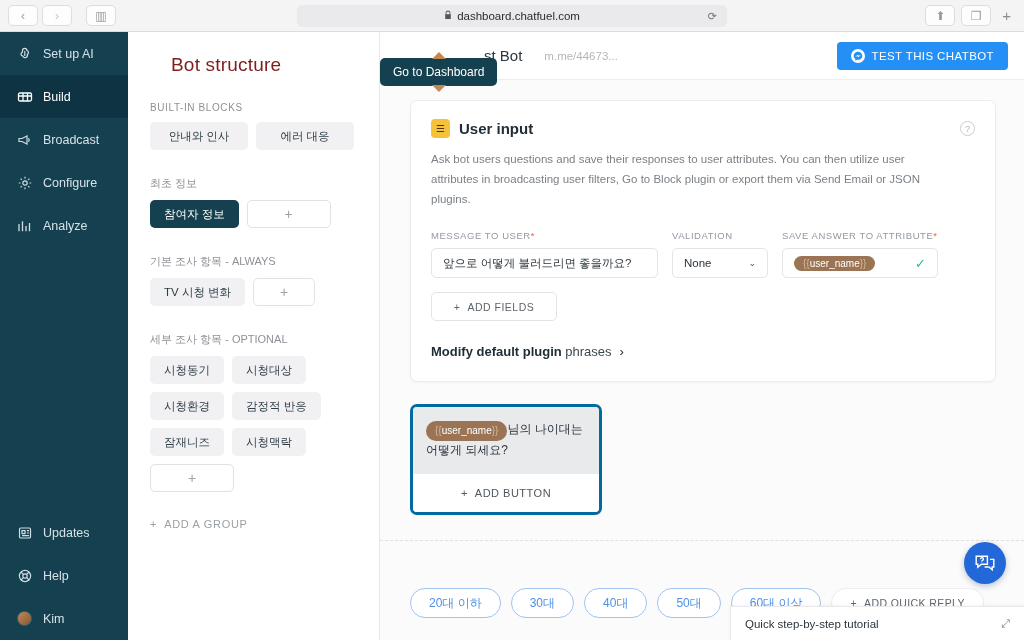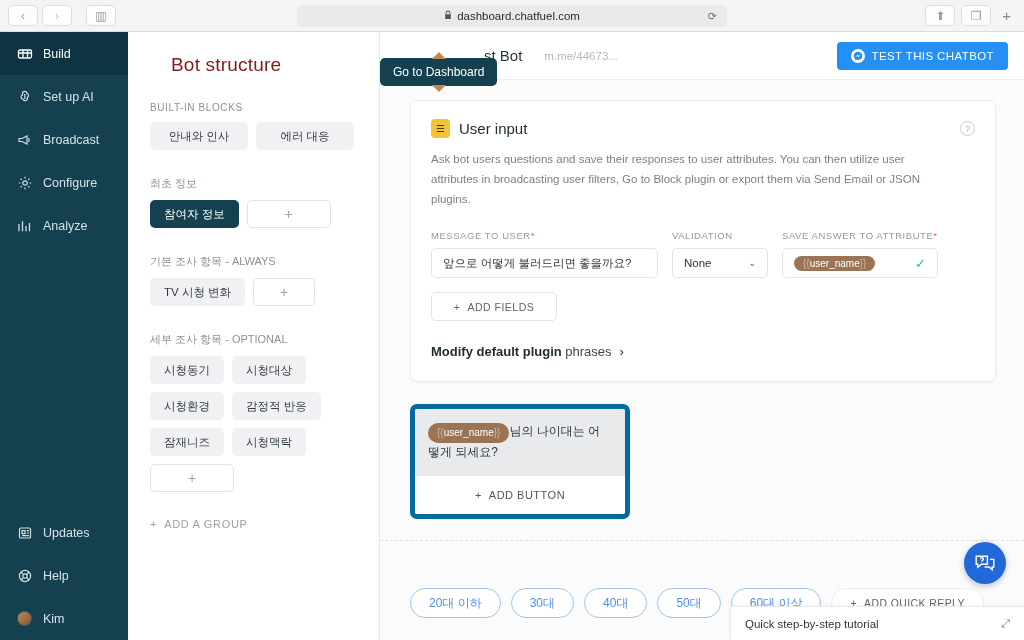--- a/index.html
+++ b/index.html
@@ -143,21 +143,21 @@
     background: #ffffff; border: 1px solid #ececee; border-radius: 7px;
     padding: 18px 20px 22px 20px; position: relative;
     box-shadow: 0 1px 2px rgba(20,30,40,.04);
   }
   .card-head { display: flex; align-items: center; gap: 9px; }
   .plugin-ico {
     width: 19px; height: 19px; border-radius: 4px; background: #f5c33b;
     display: flex; align-items: center; justify-content: center;
     font-size: 10px; color: #4a3a10;
   }
-  .card-title { font-size: 15px; font-weight: normal; color: #232f38; }
+  .card-title { font-size: 15px; font-weight: bold; color: #232f38; }
   .help-ico {
     margin-left: auto; width: 15px; height: 15px; border-radius: 50%;
     border: 1px solid #c9cccf; color: #aeb2b6; font-size: 9px;
     display: flex; align-items: center; justify-content: center;
   }
   .card-desc {
     margin-top: 11px; font-size: 11.5px; line-height: 1.75;
     color: #7b8187; max-width: 510px;
   }
   .fields { display: flex; gap: 14px; margin-top: 21px; }
@@ -190,23 +190,23 @@
   }
   .modify-link {
     margin-top: 23px; font-size: 13px; color: #1f2c34;
     display: flex; align-items: center; gap: 8px;
   }
   .modify-link b { font-weight: bold; }
   .modify-link .soft { color: #3d4850; font-weight: normal; }
 
   
   .bubble-card {
-    margin-top: 22px; width: 220px;
+    margin-top: 22px; width: 192px;
     border-radius: 7px; overflow: hidden;
-    border: 5px solid #0369a1; background: #ffffff;
+    border: 3px solid #0369a1; background: #ffffff;
     box-shadow: 0 1px 2px rgba(20,30,40,.04);
   }
   .bubble-text {
     background: #e9eaec; padding: 13px 13px 15px 13px;
     font-size: 12px; line-height: 1.55; color: #2b353d;
   }
   .bubble-text .attr-pill { display: inline-block; vertical-align: -1px; }
   .add-btn-row {
     height: 38px; display: flex; align-items: center; justify-content: center;
     gap: 7px; font-size: 11px; color: #4e575e; letter-spacing: .5px;
@@ -279,37 +279,37 @@
     <div class="chrome-btn">⬆</div>
     <div class="chrome-btn">❐</div>
     <div class="plus-btn">+</div>
   </div>
 </div>
 
 <div class="app">
 
   <div class="sidebar">
 
+    <div class="nav-item">
+      <span class="ico">
+        <svg viewBox="0 0 16 16" fill="none" stroke="#cfdde4" stroke-width="1.2">
+            <path d="M5.5 4.5a2.2 2.2 0 014.4 0 2 2 0 011.6 2 2 2 0 01-1.2 1.9A2.2 2.2 0 015.8 10 2.1 2.1 0 014 8.1a2 2 0 011.5-2z"></path>
+            <path d="M7.8 5v5"></path>
+          </svg>
+      </span>
+      <span>Set up AI</span>
+    </div>
     <div class="nav-item active">
       <span class="ico">
         <svg viewBox="0 0 16 16" fill="none" stroke="#fff" stroke-width="1.3">
             <rect x="1.5" y="4" width="13" height="8" rx="1.5"></rect>
             <path d="M1.5 7h13M6 4v8M10.5 4v8"></path>
           </svg>
       </span>
       <span>Build</span>
-    </div>
-    <div class="nav-item">
-      <span class="ico">
-        <svg viewBox="0 0 16 16" fill="none" stroke="#cfdde4" stroke-width="1.2">
-            <path d="M5.5 4.5a2.2 2.2 0 014.4 0 2 2 0 011.6 2 2 2 0 01-1.2 1.9A2.2 2.2 0 015.8 10 2.1 2.1 0 014 8.1a2 2 0 011.5-2z"></path>
-            <path d="M7.8 5v5"></path>
-          </svg>
-      </span>
-      <span>Set up AI</span>
     </div>
     <div class="nav-item">
       <span class="ico">
         <svg viewBox="0 0 16 16" fill="none" stroke="#cfdde4" stroke-width="1.2">
             <path d="M2 6.5v3h3l5 2.5v-8L5 6.5H2z"></path>
             <path d="M11.5 6.2c.7.9.7 2.7 0 3.6"></path>
           </svg>
       </span>
       <span>Broadcast</span>
     </div>

